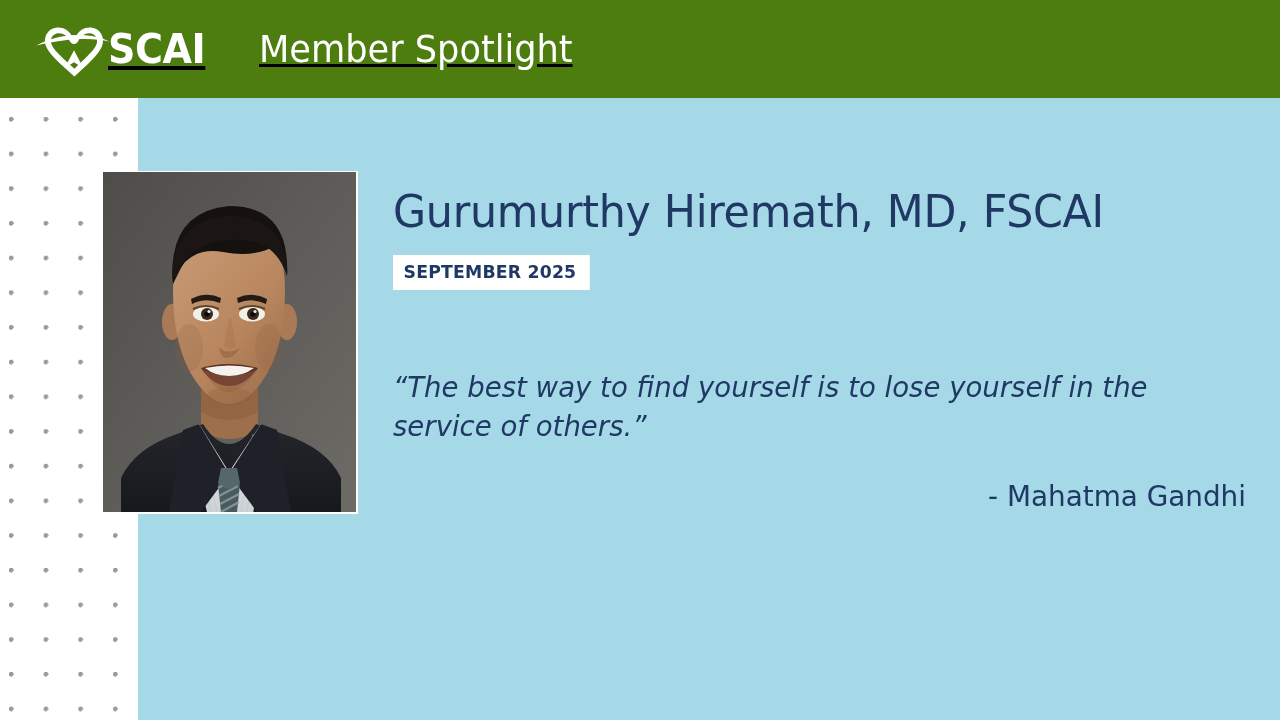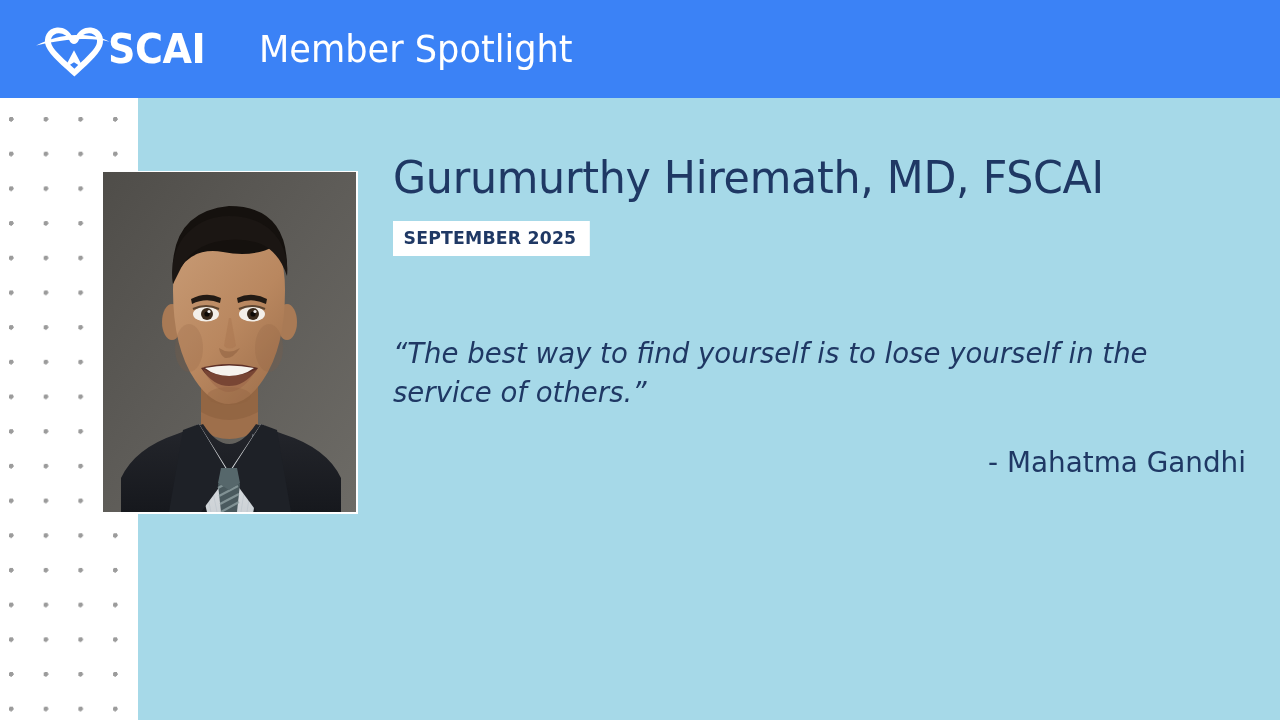--- a/index.html
+++ b/index.html
@@ -21,23 +21,24 @@
     overflow: hidden;
   }
 
   
   #header {
     position: absolute;
     left: 0;
     top: 0;
     width: 1280px;
     height: 98px;
-    background: #3b82f6;
+    background: #4d7c0f;
     display: flex;
     align-items: center;
+    text-decoration: underline;
   }
   #logo-mark {
     margin-left: 36px;
     width: 76px;
     height: 56px;
     display: block;
   }
   #logo-word {
     color: #ffffff;
     font-family: "DejaVu Sans", sans-serif;
@@ -93,21 +94,21 @@
     height: 340px;
     overflow: hidden;
     background: #55534f;
   }
   #photo svg { display: block; }
 
   
   #content {
     position: absolute;
     left: 393px;
-    top: 152px;
+    top: 186px;
     width: 860px;
   }
   #member-name {
     color: #1f3864;
     font-family: "DejaVu Sans", sans-serif;
     font-weight: 400;
     font-size: 45px;
     line-height: 1.14;
     letter-spacing: -0.3px;
     transform: scaleX(0.95);

